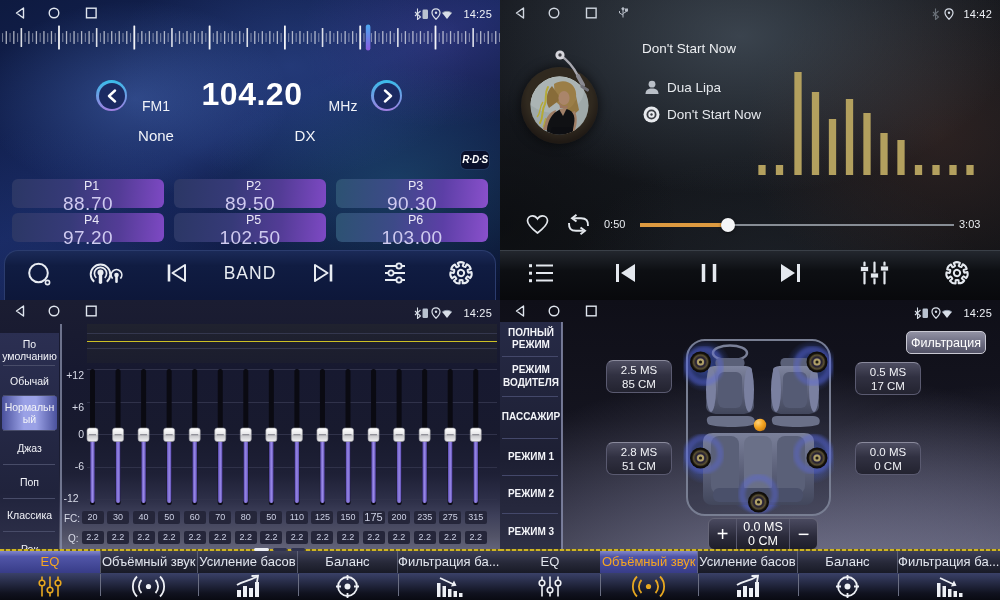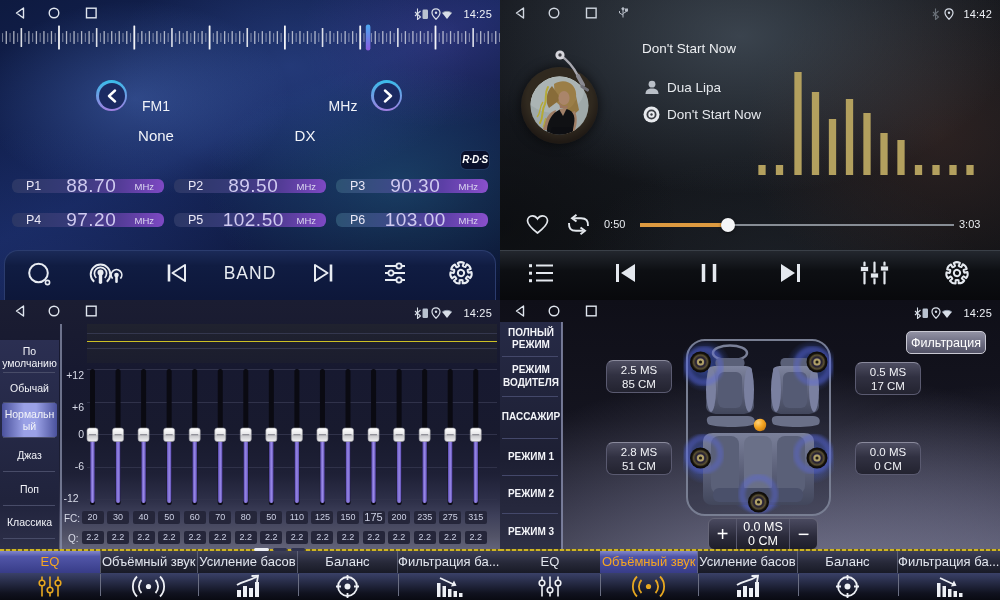--- a/index.html
+++ b/index.html
@@ -30,23 +30,23 @@
 }
 #q4 { left:500px; top:300px;
   background:
     radial-gradient(560px 360px at 58% 112%, rgba(138,139,168,0.9), rgba(138,139,168,0) 74%),
     radial-gradient(380px 280px at 102% 95%, rgba(120,120,150,0.55), rgba(120,120,150,0) 72%),
     linear-gradient(180deg, #0f0f18 0%, #14141f 40%, #20202f 68%, #32323f 100%);
 }
 .statR { position:absolute; top:5px; right:8px; height:18px; display:flex; align-items:center; gap:5px; }
 .time { color:#eef1f6; font-size:11px; letter-spacing:0.2px; }
 svg { display:block; }
-.preset { position:absolute; width:152px; height:14px; border-radius:6px;
+.preset { position:absolute; width:152px; height:29px; border-radius:6px;
   background:linear-gradient(95deg,#2b3765 0%,#363a78 38%,#533c96 70%,#7e49c4 100%);
-  display:flex; align-items:center; }
+  display:flex; align-items:center;flex-direction:column; }
 .pn { color:#e9e7f6; font-size:12.5px; margin-left:14px; width:22px; }
 .pf { color:#cfcaf0; font-size:19px; flex:1; text-align:center; letter-spacing:0.5px; }
 .pm { color:#dcd8f0; font-size:9.5px; margin-right:10px; }
 .presetR { background:linear-gradient(95deg,#2c5272 0%,#3d4a88 38%,#5c3fa6 70%,#8a50cc 100%) !important; }
 .vbtn { position:absolute; width:66px; height:33px; border-radius:7px;
   background:linear-gradient(180deg,#4e4e62 0%,#35354688 45%,#232330 100%);
   background-color:#2c2c3c;
   border:1px solid #5a5a70; border-top-color:#8a8a9c;
   display:flex; flex-direction:column; align-items:center; justify-content:center;
   color:#f2f3f7; font-size:11.5px; line-height:14px; }
@@ -226,20 +226,21 @@
     </div>
   </div>
   <div class="abs" style="left:371px;top:80px;width:31px;height:31px;border-radius:50%;background:linear-gradient(180deg,#38bdea,#a07fe0) border-box;padding:2.5px;">
     <div style="width:100%;height:100%;border-radius:50%;background:#1b2a62;position:relative;">
       <svg class="abs" style="left:8px;top:6px" width="12" height="14" viewBox="0 0 12 14">
             <path d="M3 1.5 L9 7 L3 12.5" stroke="#fff" stroke-width="2.4" fill="none" stroke-linecap="round" stroke-linejoin="round"></path>
           </svg>
     </div>
   </div>
   <div class="abs" style="left:132px;top:98px;width:48px;text-align:center;color:#f0f2f8;font-size:14px;">FM1</div>
+  <div class="abs" style="left:160px;top:76px;width:184px;text-align:center;color:#fff;font-size:32px;font-weight:bold;letter-spacing:0.5px;">104.20</div>
   <div class="abs" style="left:323px;top:98px;width:40px;text-align:center;color:#f0f2f8;font-size:14px;">MHz</div>
   <div class="abs" style="left:126px;top:127px;width:60px;text-align:center;color:#f2f4f9;font-size:15px;">None</div>
   <div class="abs" style="left:285px;top:127px;width:40px;text-align:center;color:#f2f4f9;font-size:15px;">DX</div>
 
   <div class="abs" style="left:461px;top:151px;width:28px;height:18px;background:#0a102b;box-shadow:0 0 0 1px rgba(70,90,140,0.25);border-radius:5px;color:#fff;font-size:10px;font-style:italic;font-weight:bold;text-align:center;line-height:18px;letter-spacing:-0.5px;">R·D·S</div>
 
   <div class="preset" style="left:12px;top:179px;">
         <span class="pn">P1</span>
         <span class="pf">88.70</span>
         <span class="pm">MHz</span>
@@ -455,21 +456,21 @@
       <path d="M3.5 0.5 L3.5 11.5 L6.5 9 L1 4 M6.5 3 L1 8" stroke="#d8dee8" stroke-width="1.1" fill="none"></path>
       <rect x="8.5" y="1.5" width="5.5" height="9.5" rx="1.2" fill="#b9c2d0"></rect>
       <path d="M22 0.8 C19.6 0.8 18 2.6 18 4.8 C18 7.6 22 11.2 22 11.2 C22 11.2 26 7.6 26 4.8 C26 2.6 24.4 0.8 22 0.8 Z" fill="none" stroke="#d8dee8" stroke-width="1.2"></path>
       <circle cx="22" cy="4.8" r="1.2" fill="#d8dee8"></circle>
       <path d="M33 11 L37.8 5 C35 2.8 31 2.8 28.2 5 Z" fill="#d8dee8"></path>
       <path d="M28.2 5 C31 2.8 35 2.8 37.8 5" stroke="#8893a5" stroke-width="1" fill="none"></path>
     </svg>
     <span class="time">14:25</span>
   </div>
 
-  <div class="abs" style="left:0;top:40px;width:59px;height:228px;background:linear-gradient(180deg,#2b2f52,#20233c 70%,#32344e 100%);" id="q3side">
+  <div class="abs" style="left:0;top:33px;width:59px;height:228px;background:linear-gradient(180deg,#2b2f52,#20233c 70%,#32344e 100%);" id="q3side">
         <div style="position:absolute;left:2px;top:1px;width:55px;height:31px;color:#f2f3f8;font-size:10.5px;display:flex;align-items:center;justify-content:center;text-align:center;">
           <span style="line-height:12px;white-space:nowrap;">По<br>умолчанию</span>
         </div>
         <div style="position:absolute;left:3px;top:32px;width:52px;height:1px;background:#484c68;"></div>
         <div style="position:absolute;left:2px;top:33px;width:55px;height:29px;color:#f2f3f8;font-size:10.5px;display:flex;align-items:center;justify-content:center;text-align:center;">
           <span style="line-height:12px;white-space:nowrap;">Обычай</span>
         </div>
         <div style="position:absolute;left:3px;top:62px;width:52px;height:1px;background:#484c68;"></div>
         <div style="position:absolute;left:2px;top:63px;width:55px;height:34px;background:linear-gradient(90deg,#4a519c,#9aa1e6 40%,#9aa1e6 62%,#4a519c);border-radius:2px;color:#f2f3f8;font-size:10.5px;display:flex;align-items:center;justify-content:center;text-align:center;">
           <span style="line-height:12px;white-space:nowrap;">Нормальн<br>ый</span>

